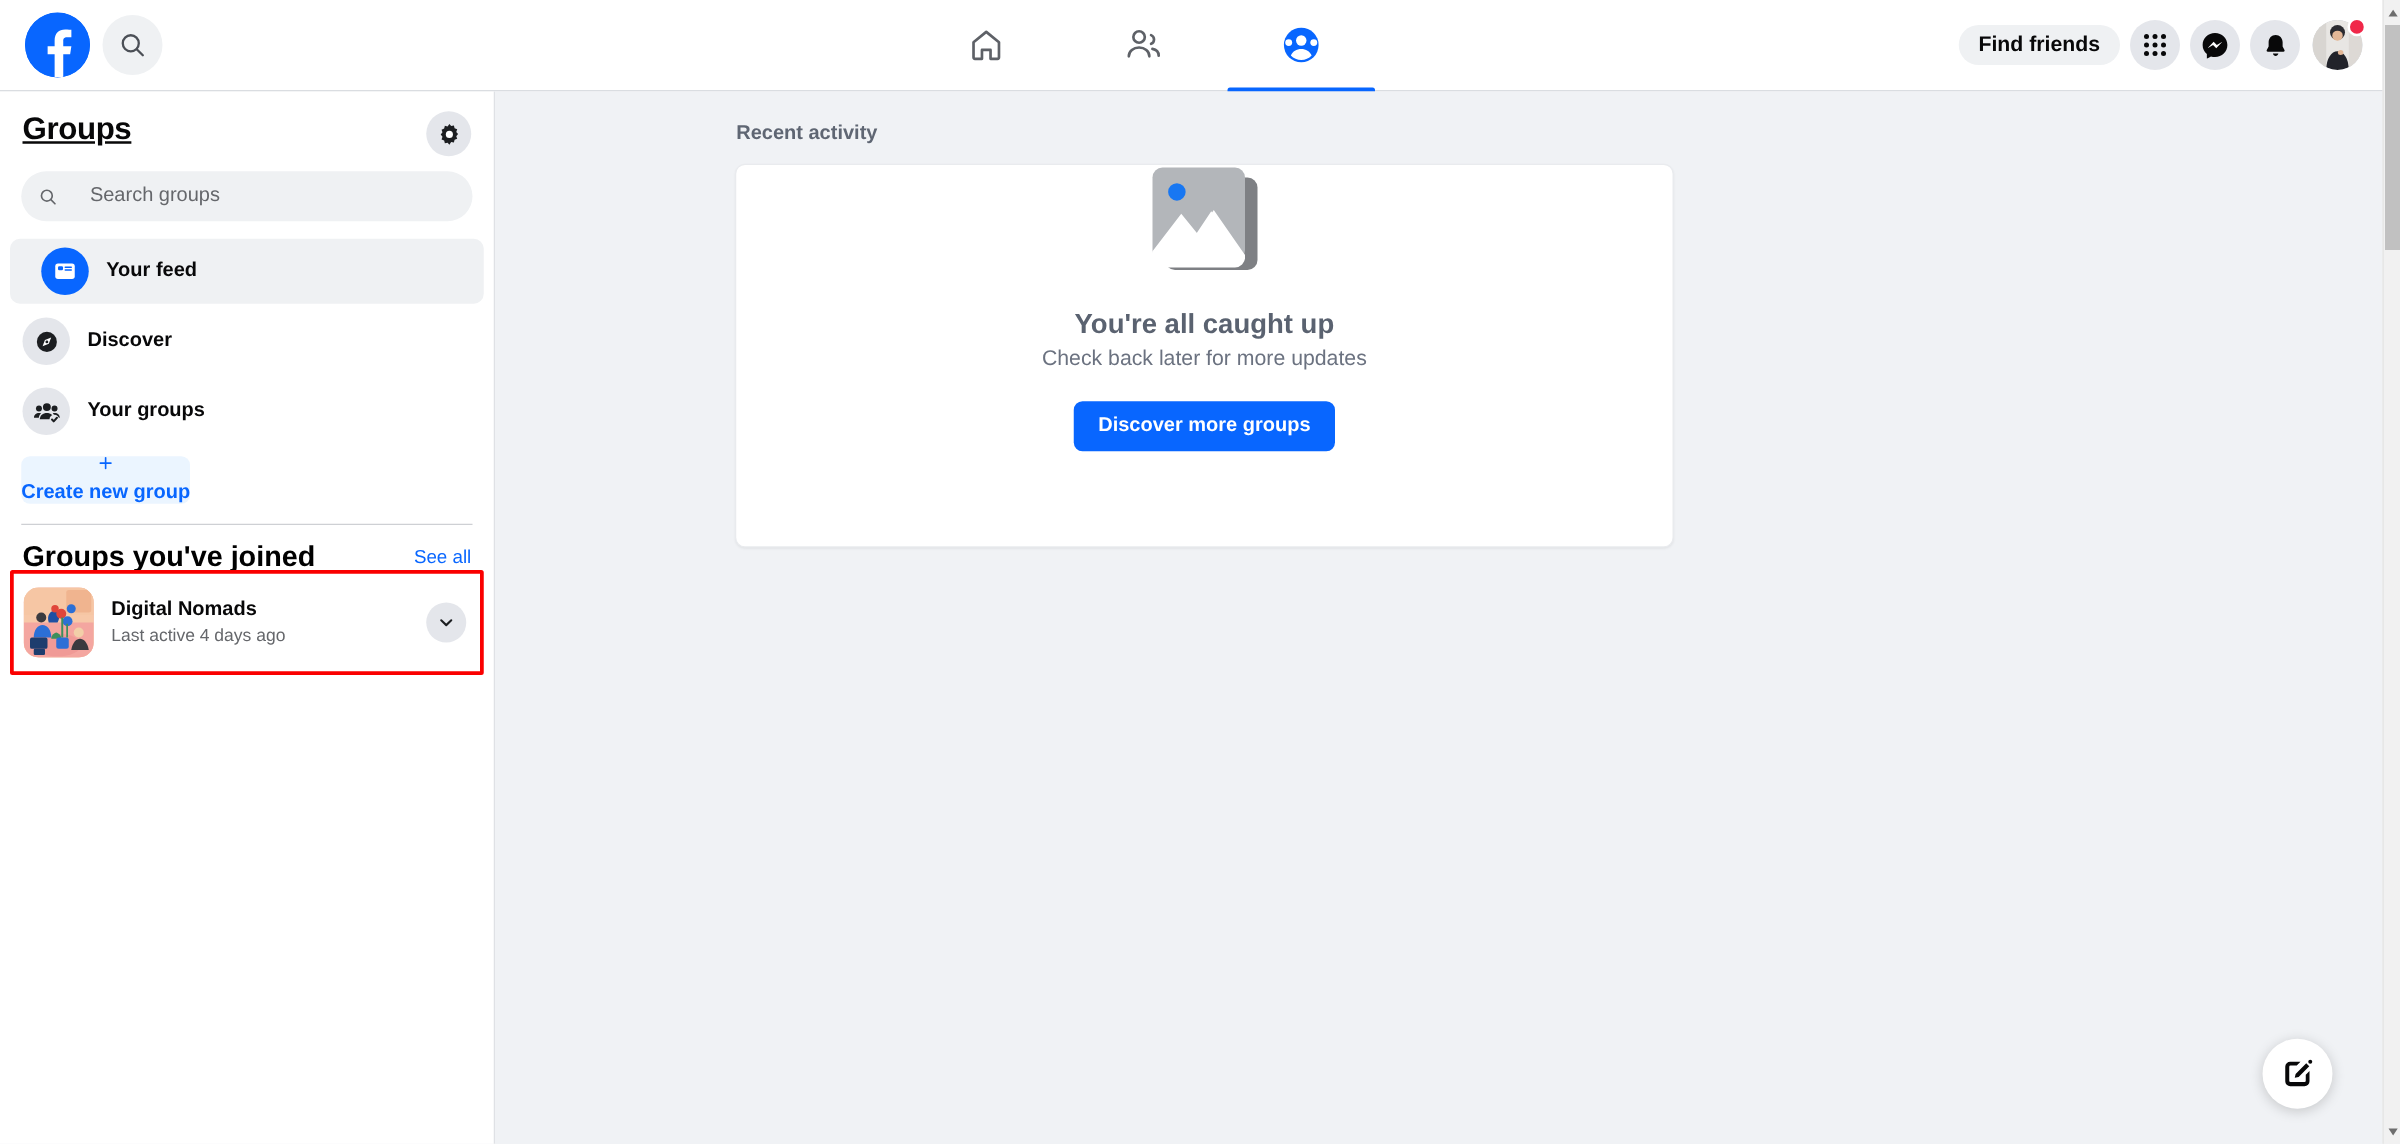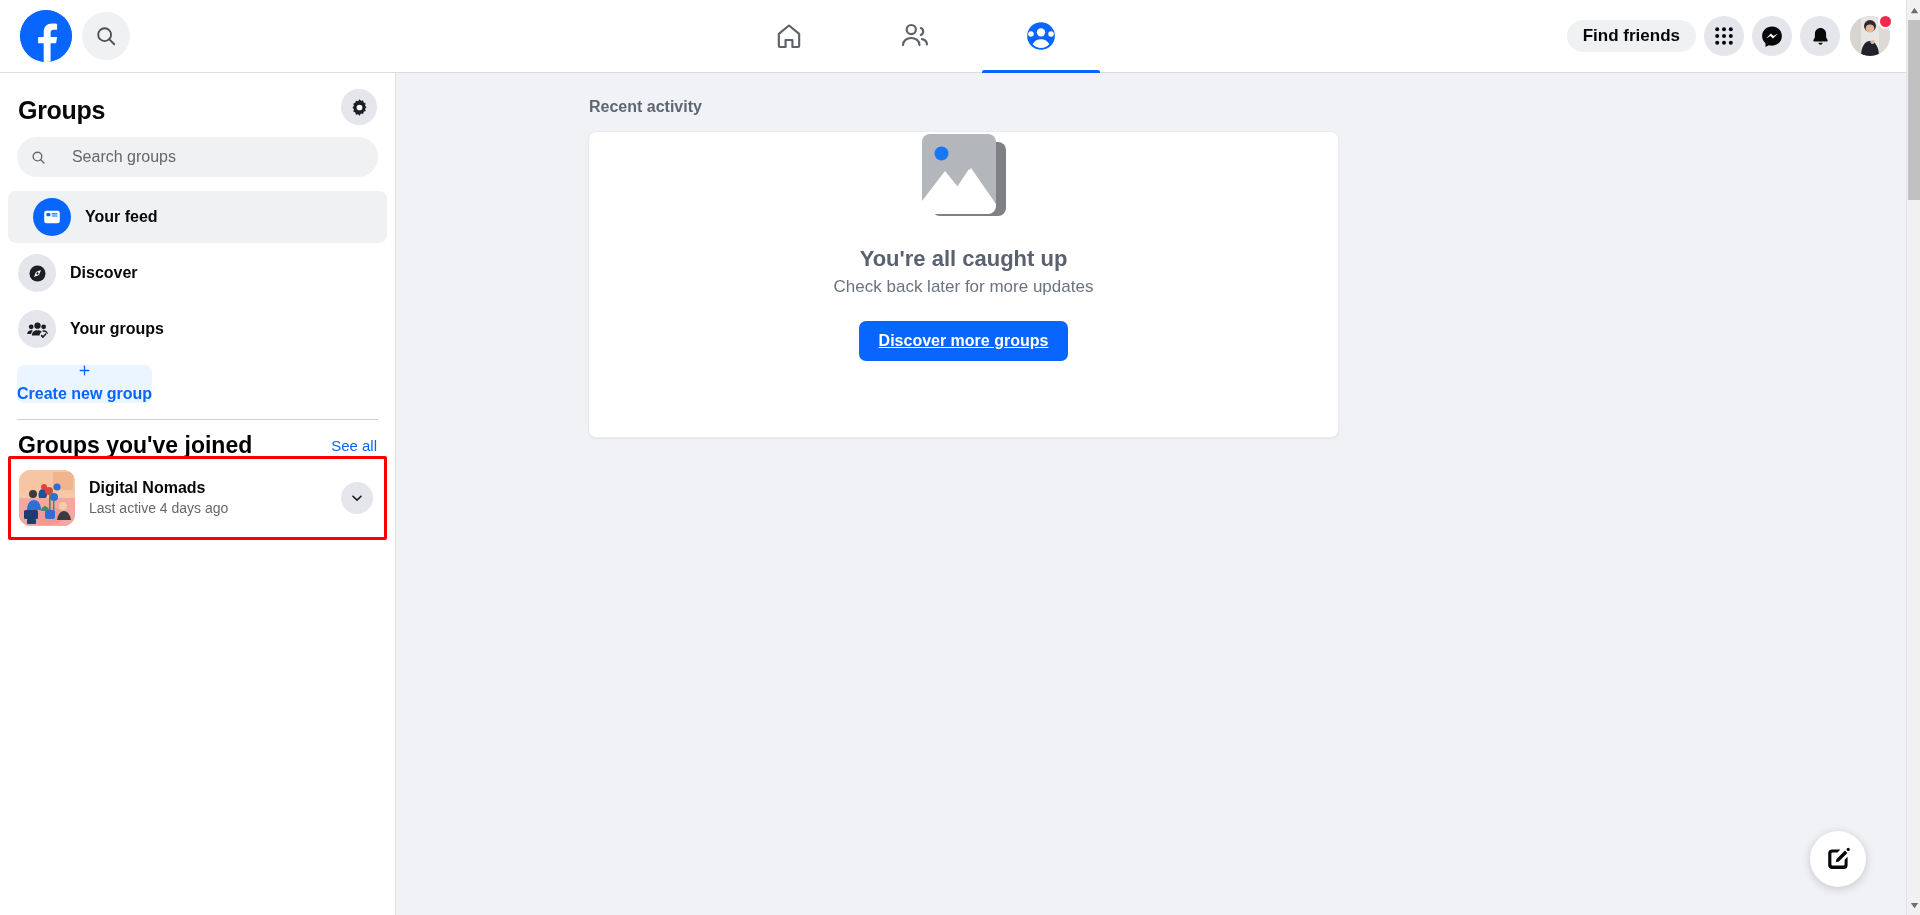--- a/index.html
+++ b/index.html
@@ -145,23 +145,24 @@
     top: 73px; left: 0;
     width: 396px;
     height: 842px;
     background: #ffffff;
     border-right: 1px solid #dfe1e5;
     padding: 0;
     z-index: 20;
   }
   .sb-header {
     display: flex;
-    align-items: flex-end;
+    align-items: flex-start;
     justify-content: space-between;
     padding: 16px 18px 6px 18px;
+    text-decoration: underline;
   }
   .sb-title {
     font-size: 25px;
     font-weight: 700;
     letter-spacing: -0.3px;
     color: #080809;
   }
   .gear-btn {
     width: 36px; height: 36px;
     border-radius: 50%;
@@ -365,21 +366,20 @@
     height: 40px;
     padding: 0 20px;
     background: #0866ff;
     color: #ffffff;
     border: none;
     border-radius: 7px;
     font-size: 16px;
     font-weight: 700;
     cursor: pointer;
     font-family: "Liberation Sans", sans-serif;
-    text-decoration: underline;
   }
 
   .fab {
     position: absolute;
     right: 42px;
     bottom: 28px;
     width: 56px; height: 56px;
     border-radius: 50%;
     background: #ffffff;
     box-shadow: 0 2px 10px rgba(0,0,0,0.18);

